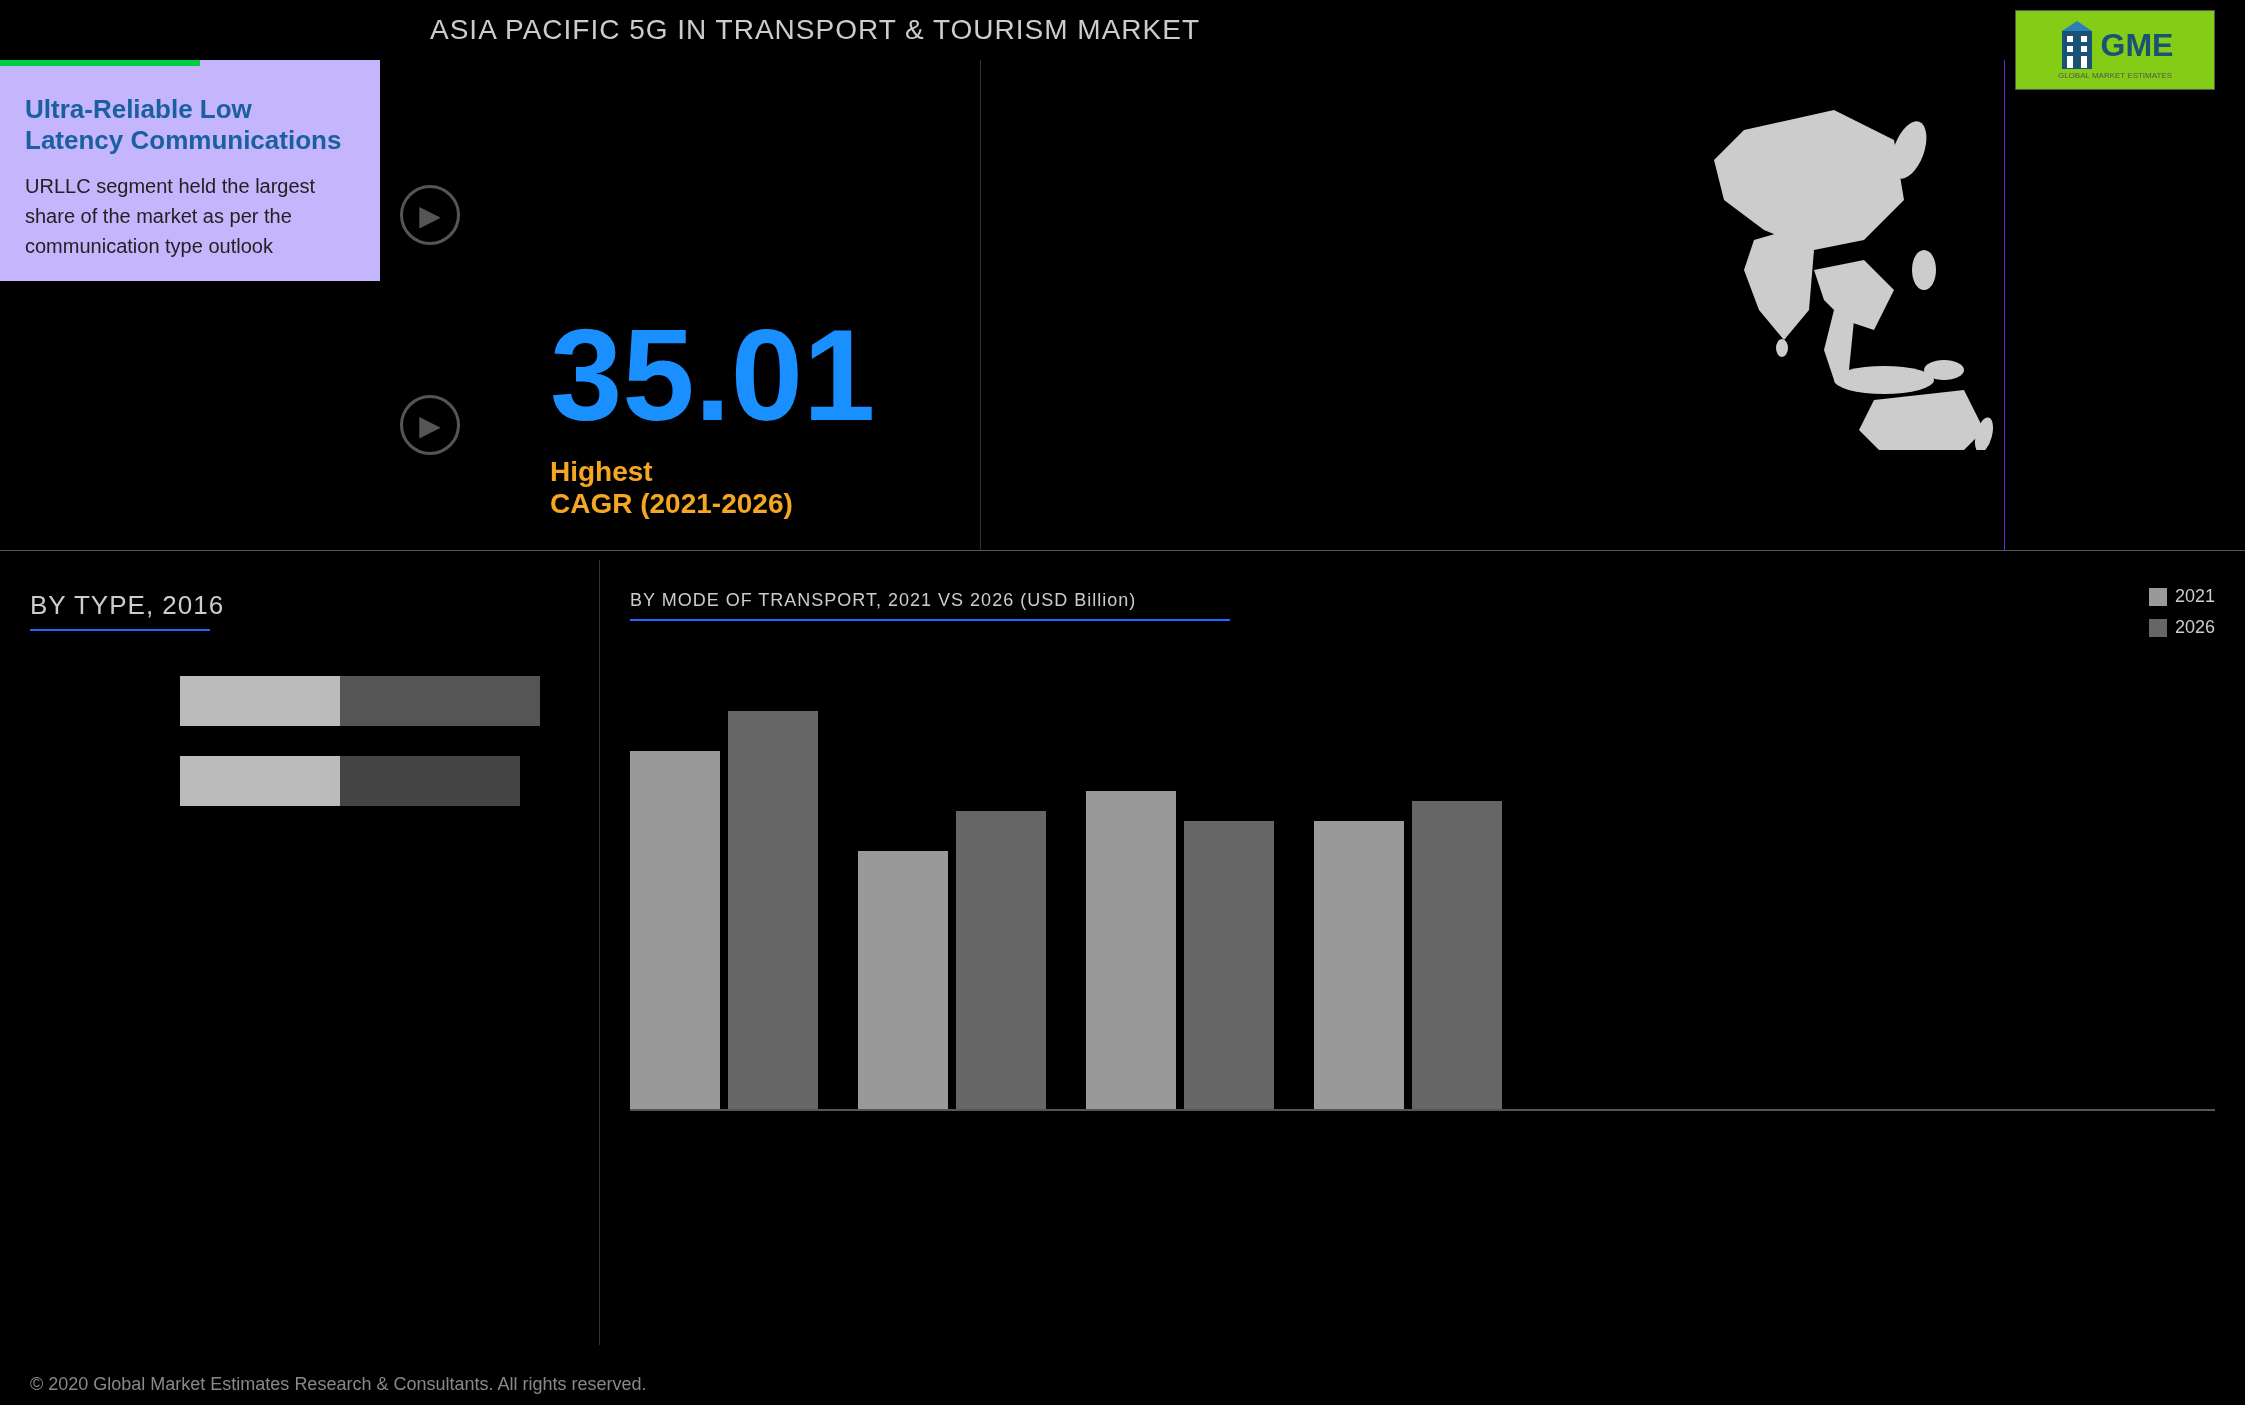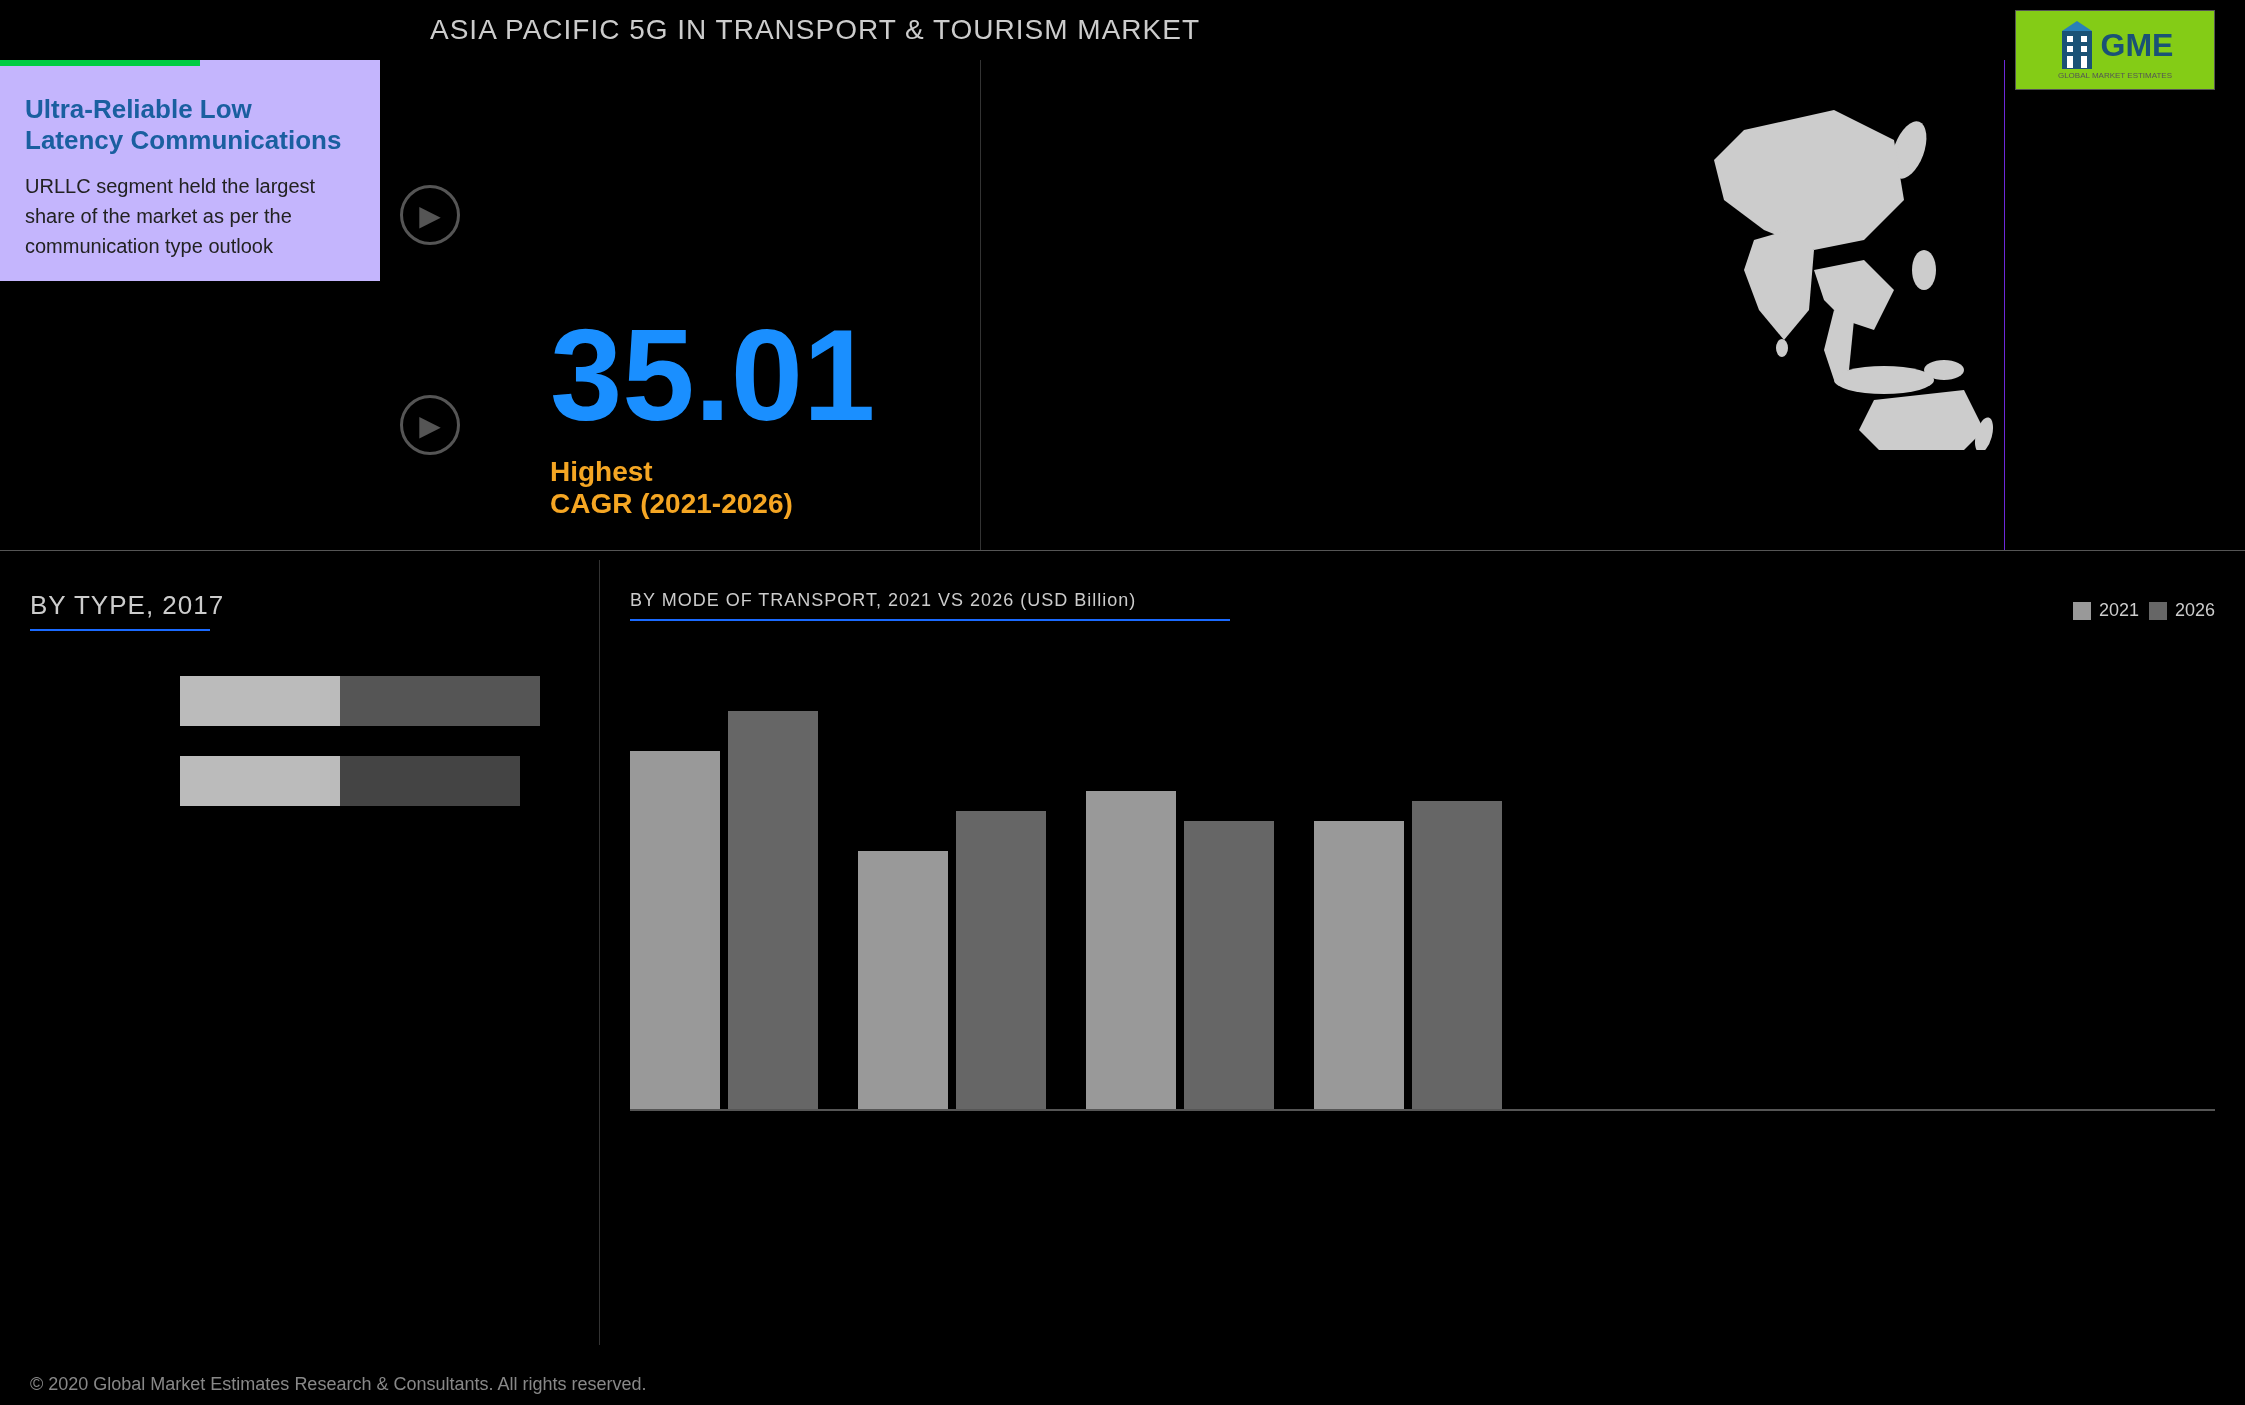--- a/index.html
+++ b/index.html
@@ -275,23 +275,24 @@
       bottom: 20px;
       left: 0;
       right: 0;
       height: 2px;
       background: #555;
     }
 
     
     .legend {
       position: absolute;
-      top: 40px;
+      top: 26px;
       right: 30px;
       display: flex;
+      flex-direction: column;
       gap: 10px;
     }
 
     .legend-item {
       display: flex;
       align-items: center;
       gap: 8px;
       font-size: 18px;
       color: #ccc;
     }
@@ -400,21 +401,21 @@
       <div style="font-size:28px;font-weight:bold;color:#f5a623;">Highest</div>
       <div style="font-size:28px;font-weight:bold;color:#f5a623;">CAGR (2021-2026)</div>
     </div>
   </div>
 
   <div class="divider"></div>
 
   <div class="bottom-section">
 
     <div class="by-type-section">
-      <div class="section-title">BY TYPE, 2017</div>
+      <div class="section-title">BY TYPE, 2016</div>
       <div class="section-title-underline"></div>
 
       <div class="bar-container">
         <div class="bar-group">
           <div class="bar-light" style="width:160px;"></div>
           <div class="bar-dark" style="width:200px;"></div>
         </div>
       </div>
 
       <div class="bar-container" style="margin-top:20px;">

